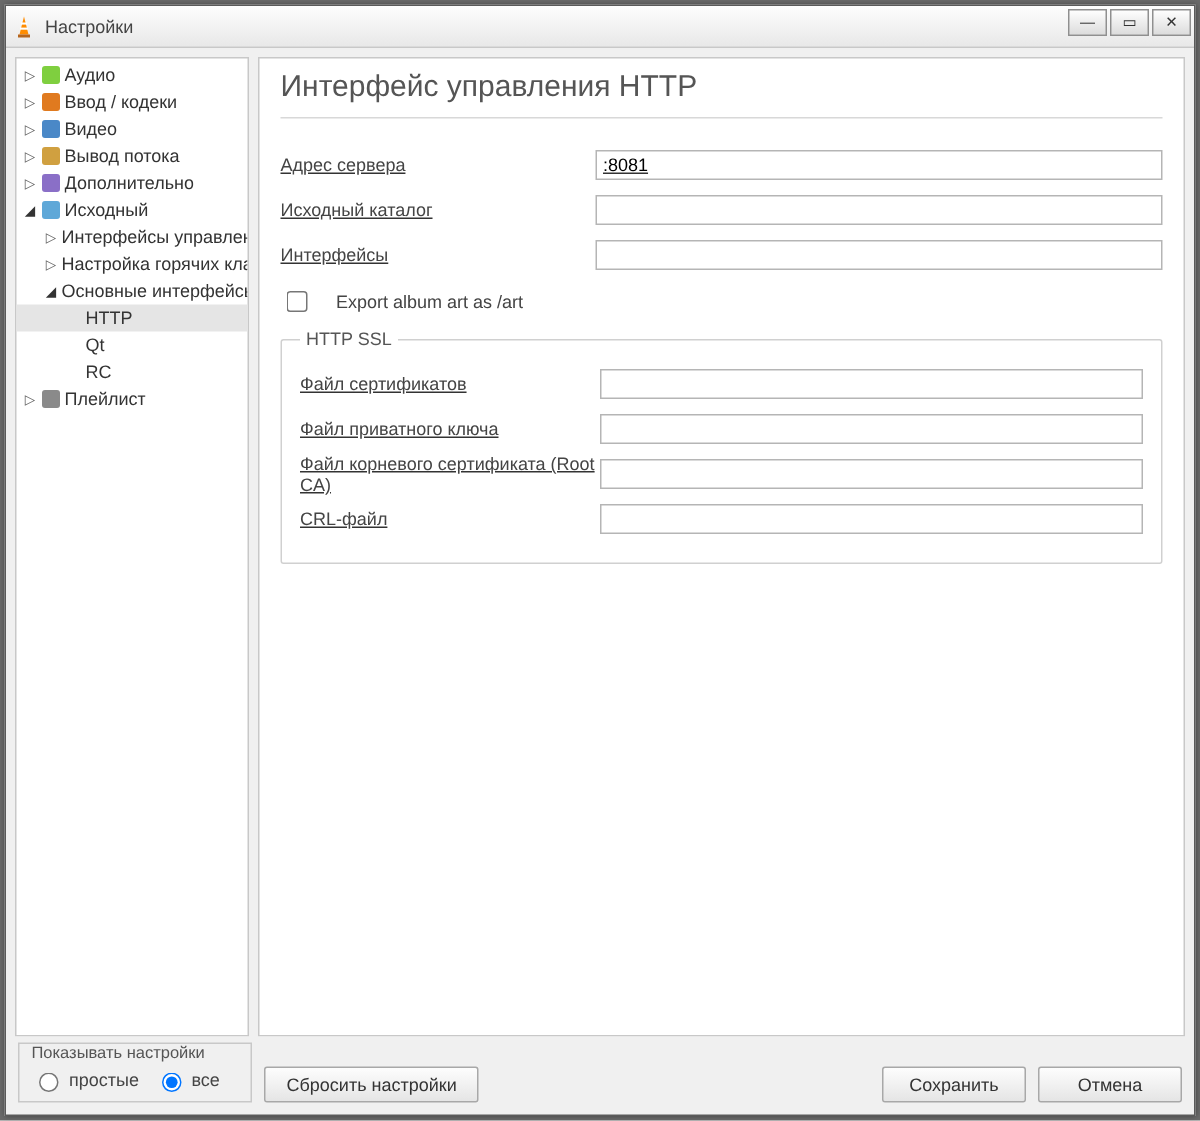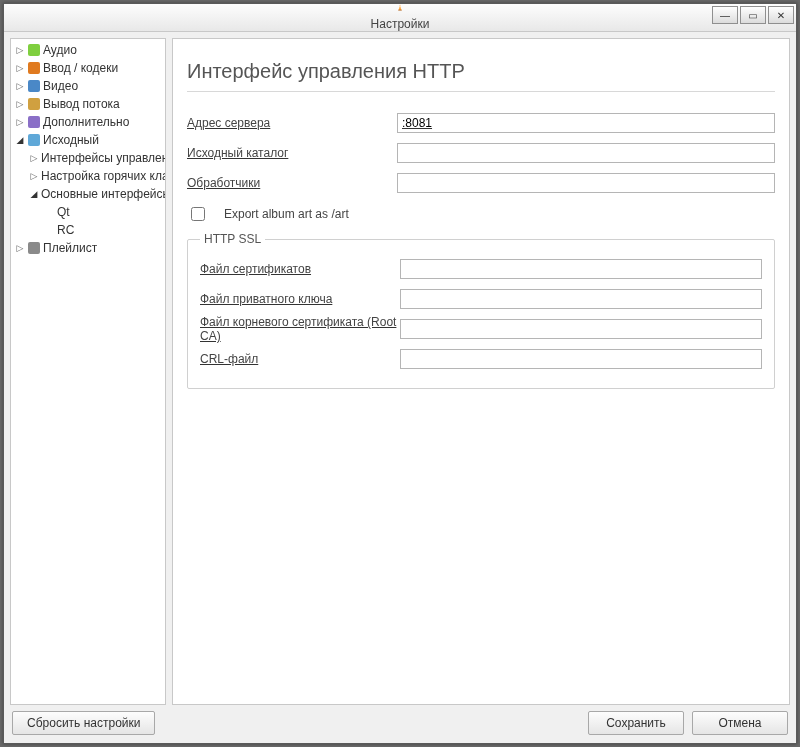--- a/index.html
+++ b/index.html
@@ -12,21 +12,20 @@
     box-shadow: 0 0 4px rgba(0,0,0,0.4);
     display: flex; flex-direction: column;
   }
 
   
   .titlebar {
     height: 28px; background: linear-gradient(#fdfdfd, #e8e8e8);
     border-bottom: 1px solid #c8c8c8;
     display: flex; align-items: center; padding: 0 4px; gap: 6px;
     position: relative;
-    flex-direction: column;
   }
   .titlebar .title { font-size: 12px; color: #444; }
   .titlebar .sysbtns { position: absolute; right: 2px; top: 2px; display: flex; gap: 2px; }
   .sysbtn {
     width: 26px; height: 18px; border: 1px solid #8f8f8f;
     background: linear-gradient(#fefefe, #dcdcdc);
     display: flex; align-items: center; justify-content: center;
     font-size: 10px; color: #333;
   }
   .vlc-cone { width: 16px; height: 16px; }
@@ -64,21 +63,21 @@
   .ic-input { background:#e07a1f; width:12px; height:12px; border-radius:2px; }
   .ic-video { background:#4a88c7; width:12px; height:12px; border-radius:2px; }
   .ic-sout  { background:#d0a040; width:12px; height:12px; border-radius:2px; }
   .ic-adv   { background:#8a6fc7; width:12px; height:12px; border-radius:2px; }
   .ic-intf  { background:#5fa8d8; width:12px; height:12px; border-radius:2px; }
   .ic-pl    { background:#8a8a8a; width:12px; height:12px; border-radius:2px; }
 
   
   .content {
     flex: 1; margin: 6px 6px 0 6px; background: #fff;
-    border: 1px solid #c8c8c8; padding: 17px 14px; overflow: auto;
+    border: 1px solid #c8c8c8; padding: 4px 14px; overflow: auto;
   }
   .content h1 {
     font-size: 20px; font-weight: normal; color: #555;
     margin: 4px 0 8px 0;
   }
   .hr { border: none; border-top: 1px solid #d8d8d8; margin: 0 0 18px 0; }
 
   .form-row { display: flex; align-items: center; height: 26px; margin-bottom: 4px; text-decoration: underline; }
   .form-row label { width: 210px; color: #444; }
   .form-row input[type=text] {
@@ -211,20 +210,26 @@
               <span class="lbl">Настройка горячих клавиш</span>
             </div>
               </li>
             <li class="depth1">
               <div class="row">
                 <span class="arrow open">◢</span>
                 <span class="lbl">Основные интерфейсы</span>
               </div>
               <ul>
                 <li class="depth2">
+                    <div class="row selected">
+                  <span class="arrow"></span>
+                  <span class="lbl">HTTP</span>
+                </div>
+                  </li>
+                <li class="depth2">
                     <div class="row">
                   <span class="arrow"></span>
                   <span class="lbl">Qt</span>
                 </div>
                   </li>
                 <li class="depth2">
                     <div class="row">
                   <span class="arrow"></span>
                   <span class="lbl">RC</span>
                 </div>
@@ -251,21 +256,21 @@
 
       <div class="form-row">
         <label>Адрес сервера</label>
         <input type="text" value=":8081" style="">
       </div>
       <div class="form-row">
         <label>Исходный каталог</label>
         <input type="text" value="" style="">
       </div>
       <div class="form-row">
-        <label>Обработчики</label>
+        <label>Интерфейсы</label>
         <input type="text" value="" style="">
       </div>
 
       <div class="check-row">
         <input type="checkbox" id="cb-art" style="">
         <label for="cb-art">Export album art as /art</label>
       </div>
 
       <fieldset class="group">
         <legend>HTTP SSL</legend>
@@ -284,19 +289,32 @@
         <div class="form-row">
           <label>CRL-файл</label>
           <input type="text" value="" style="">
         </div>
       </fieldset>
     </div>
 
   </div>
 
   <div class="footer">
+    <div class="fs-box">
+      <div class="fs-title">Показывать настройки</div>
+      <div class="fs-radios">
+        <label>
+          <input type="radio" name="showmode" style="">
+          <span>простые</span>
+        </label>
+        <label>
+          <input type="radio" name="showmode" checked="" style="">
+          <span>все</span>
+        </label>
+      </div>
+    </div>
     <button class="btn">Сбросить настройки</button>
     <div class="spacer"></div>
     <button class="btn">Сохранить</button>
     <button class="btn">Отмена</button>
   </div>
 
 </div>
 
 </body></html>

